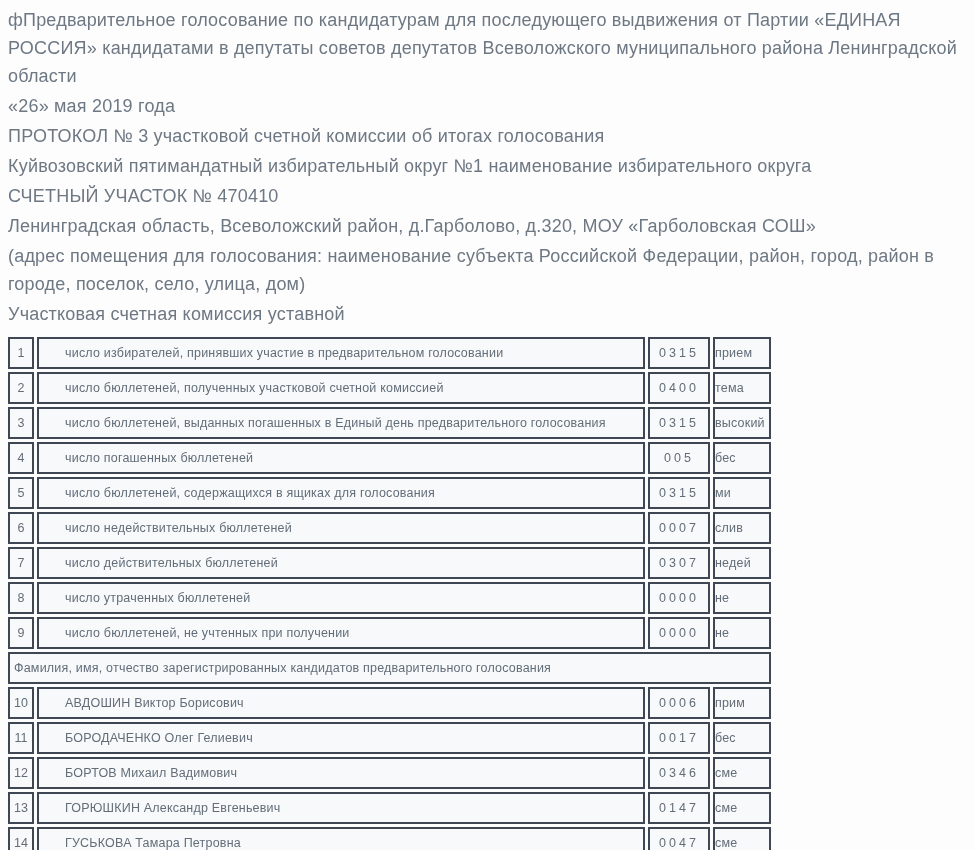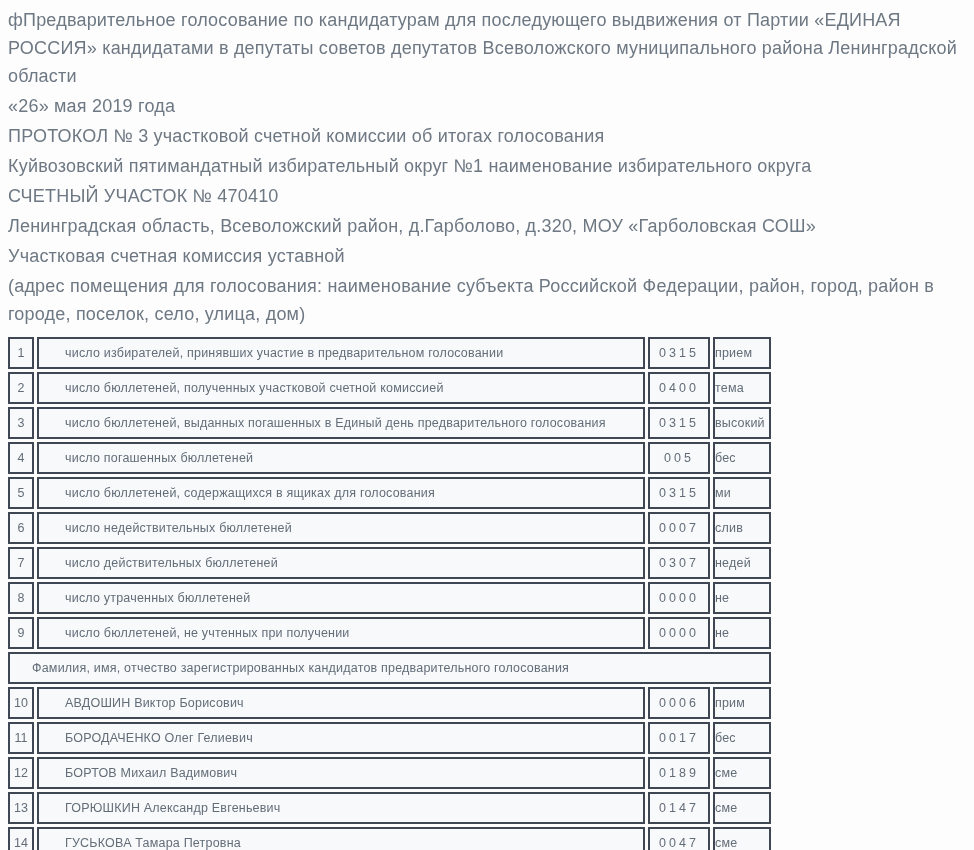--- a/index.html
+++ b/index.html
@@ -57,38 +57,38 @@
     text-align: center;
     letter-spacing: 3px;
     font-size: 13px;
     color: #6b7683;
   }
   td.label {
     padding-left: 0;
     letter-spacing: 0.2px;
   }
   td.section {
-    padding-left: 22px;
+    padding-left: 4px;
     letter-spacing: 0.2px;
   }
 </style>
 </head>
 <body>
 
 <div class="page">
 
   <div class="header">
     <p>фПредварительное голосование по кандидатурам для последующего выдвижения от Партии «ЕДИНАЯ РОССИЯ» кандидатами в депутаты советов депутатов Всеволожского муниципального района Ленинградской области</p>
     <p>«26» мая 2019 года</p>
     <p>ПРОТОКОЛ № 3 участковой счетной комиссии об итогах голосования</p>
     <p>Куйвозовский пятимандатный избирательный округ №1 наименование избирательного округа</p>
     <p>СЧЕТНЫЙ УЧАСТОК № 470410</p>
     <p>Ленинградская область, Всеволожский район, д.Гарболово, д.320, МОУ «Гарболовская СОШ»</p>
+    <p>(адрес помещения для голосования: наименование субъекта Российской Федерации, район, город, район в городе, поселок, село, улица, дом)</p>
     <p>Участковая счетная комиссия уставной</p>
-    <p>(адрес помещения для голосования: наименование субъекта Российской Федерации, район, город, район в городе, поселок, село, улица, дом)</p>
   </div>
 
   <table class="protocol">
     <colgroup>
       <col style="width:26px">
       <col>
       <col style="width:62px">
       <col style="width:58px">
     </colgroup>
     <tbody>
@@ -157,21 +157,21 @@
       </tr>
       <tr>
         <td class="num">11</td>
         <td class="desc">БОРОДАЧЕНКО Олег Гелиевич</td>
         <td class="value">0017</td>
         <td class="label">бес</td>
       </tr>
       <tr>
         <td class="num">12</td>
         <td class="desc">БОРТОВ Михаил Вадимович</td>
-        <td class="value">0189</td>
+        <td class="value">0346</td>
         <td class="label">сме</td>
       </tr>
       <tr>
         <td class="num">13</td>
         <td class="desc">ГОРЮШКИН Александр Евгеньевич</td>
         <td class="value">0147</td>
         <td class="label">сме</td>
       </tr>
       <tr>
         <td class="num">14</td>

